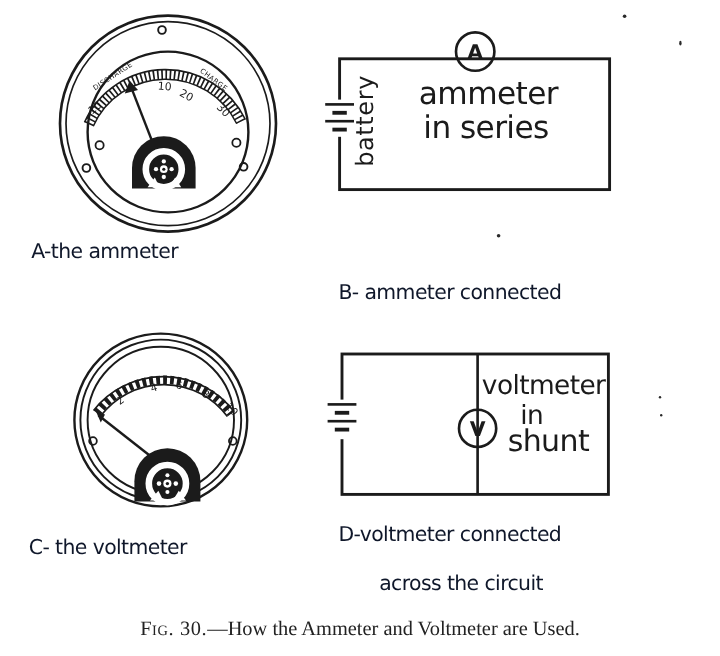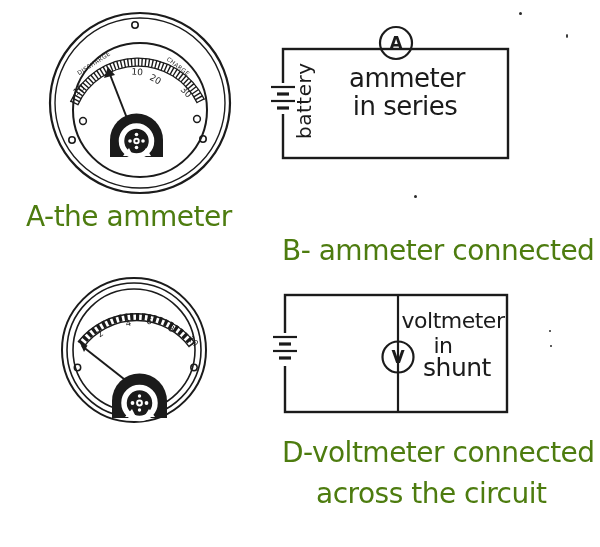--- a/index.html
+++ b/index.html
@@ -4,21 +4,21 @@
 <style>
   html,body{margin:0;padding:0;background:#e8e8e8;}
   #page{
     position:relative;width:600px;height:547px;background:#ffffff;
     font-family:"DejaVu Sans",sans-serif;color:#1b1b1b;overflow:hidden;
   }
   svg{position:absolute;overflow:visible;}
   .ink{stroke:#1b1b1b;fill:none;}
   .caption{
     position:absolute;font-family:"DejaVu Sans",sans-serif;
-    font-size:28px;letter-spacing:-0.5px;color:#4d7c0f;white-space:nowrap;
+    font-size:17px;letter-spacing:-0.5px;color:#0f172a;white-space:nowrap;
   }
   .figcap{
     position:absolute;left:0;top:514px;width:600px;text-align:center;
     font-family:"Liberation Serif",serif;font-size:17px;color:#222;
   }
   .figcap .figlabel{font-variant:small-caps;letter-spacing:0.5px;}
   .speck{position:absolute;background:#2a2a2a;border-radius:50%;}
   text{fill:#1b1b1b;stroke:none;font-family:"DejaVu Sans",sans-serif;}
   .scale-word{font-size:5.8px;letter-spacing:0.4px;}
   .scale-num{font-size:9px;}
@@ -141,23 +141,27 @@
     <circle class="ink" cx="135" cy="74" r="15.5" fill="#fff" stroke-width="2.2"></circle>
     <text class="meter-symbol" text-anchor="middle" x="135" y="80">V</text>
 
     <text class="circuit-note-sm" text-anchor="middle" x="190" y="45">voltmeter</text>
     <text class="circuit-note-sm" text-anchor="middle" x="180" y="70">in</text>
     <text class="circuit-note-sm" text-anchor="middle" x="194" y="93" style="font-size:25px">shunt</text>
   </svg>
 
   <div class="caption" style="left:26px;top:200px;">A-the ammeter</div>
   <div class="caption" style="left:282px;top:198px;margin-top:36px;">B- ammeter connected</div>
+  <div class="caption" style="left:24px;top:447px;">C- the voltmeter</div>
   <div class="caption" style="left:282px;top:436px;">D-voltmeter connected</div>
   <div class="caption" style="left:316px;top:477px;text-align:center;">across the circuit</div>
 
+  <div class="figcap">
+    <span class="figlabel">Fig. 30.</span><span>—How the Ammeter and Voltmeter are Used.</span>
+  </div>
 
   <div class="speck" style="left:519px;top:12px;width:3px;height:3px;"></div>
   <div class="speck" style="left:566px;top:34px;width:2px;height:4px;"></div>
   <div class="speck" style="left:414px;top:195px;width:3px;height:3px;"></div>
   <div class="speck" style="left:549px;top:330px;width:2px;height:2px;"></div>
   <div class="speck" style="left:550px;top:345px;width:2px;height:2px;"></div>
 
 </div>
 
 </body></html>

